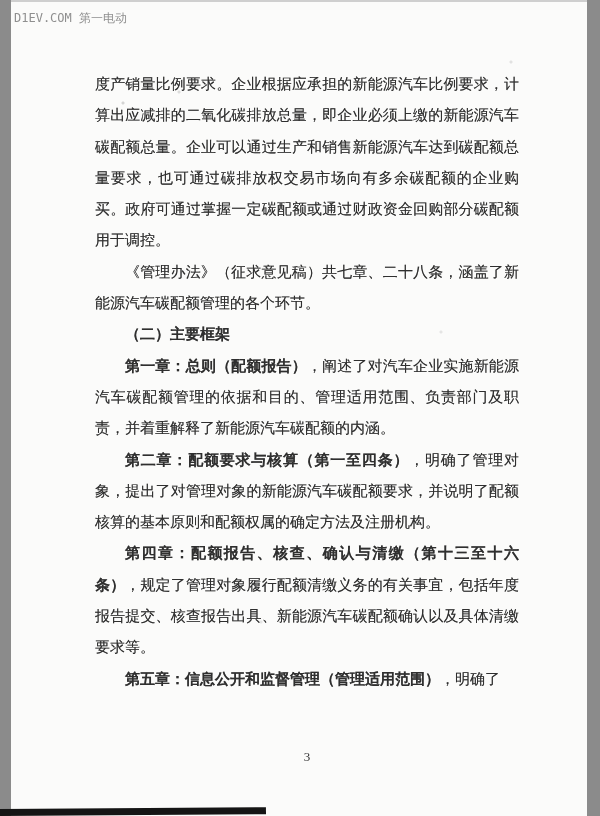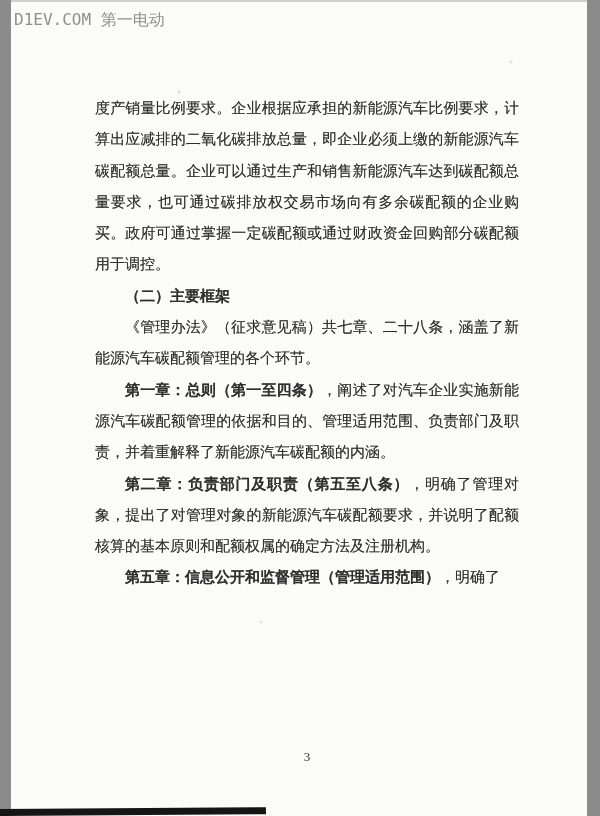--- a/index.html
+++ b/index.html
@@ -31,35 +31,34 @@
       radial-gradient(circle at 86px 140px,  rgba(150,150,150,.25) 1px, transparent 2px),
       radial-gradient(circle at 500px 60px,  rgba(150,150,150,.25) 1px, transparent 2px),
       radial-gradient(circle at 430px 330px, rgba(150,150,150,.22) 1px, transparent 2px),
       radial-gradient(circle at 250px 620px, rgba(150,150,150,.22) 1px, transparent 2px);
   }
   .watermark {
     position: absolute;
     left: 3px;
     top: 8px;
     font-family: "DejaVu Sans Mono", "DejaVu Sans", monospace;
-    font-size: 16px;
+    font-size: 12px;
     color: #8f8f8f;
     white-space: nowrap;
   }
   .text-block {
     position: absolute;
     left: 84px;
     top: 67px;
     width: 424px;
     font-size: 15px;
     line-height: 31.3px;
     color: #2f2f2f;
     text-align: justify;
     text-shadow: 0 0 0.5px rgba(47,47,47,.55);
-    margin-top: 24px;
   }
   .text-block p {
     margin: 0;
     text-indent: 2em;
   }
   .text-block p.no-indent {
     text-indent: 0;
   }
   .lead {
     font-weight: bold;
@@ -89,29 +88,30 @@
 <body>
 
 <div class="page">
 
   <div class="watermark">D1EV.COM 第一电动</div>
 
   <div class="text-block">
 
     <p class="no-indent"><span class="lead"></span><span>度产销量比例要求。企业根据应承担的新能源汽车比例要求，计算出应减排的二氧化碳排放总量，即企业必须上缴的新能源汽车碳配额总量。企业可以通过生产和销售新能源汽车达到碳配额总量要求，也可通过碳排放权交易市场向有多余碳配额的企业购买。政府可通过掌握一定碳配额或通过财政资金回购部分碳配额用于调控。</span></p>
 
+    <p><span class="lead"></span><span>《管理办法》（征求意见稿）共七章、二十八条，涵盖了新能源汽车碳配额管理的各个环节。</span></p>
+
     <p><span class="lead">（二）主要框架</span><span></span></p>
 
-    <p><span class="lead"></span><span>《管理办法》（征求意见稿）共七章、二十八条，涵盖了新能源汽车碳配额管理的各个环节。</span></p>
+    <p><span class="lead">第一章：总则（配额报告）</span><span>，阐述了对汽车企业实施新能源汽车碳配额管理的依据和目的、管理适用范围、负责部门及职责，并着重解释了新能源汽车碳配额的内涵。</span></p>
 
-    <p><span class="lead">第一章：总则（第一至四条）</span><span>，阐述了对汽车企业实施新能源汽车碳配额管理的依据和目的、管理适用范围、负责部门及职责，并着重解释了新能源汽车碳配额的内涵。</span></p>
-
-    <p><span class="lead">第二章：负责部门及职责（第五至八条）</span><span>，明确了管理对象，提出了对管理对象的新能源汽车碳配额要求，并说明了配额核算的基本原则和配额权属的确定方法及注册机构。</span></p>
+    <p><span class="lead">第二章：配额要求与核算（第一至四条）</span><span>，明确了管理对象，提出了对管理对象的新能源汽车碳配额要求，并说明了配额核算的基本原则和配额权属的确定方法及注册机构。</span></p>
 
 
+    <p><span class="lead">第四章：配额报告、核查、确认与清缴（第十三至十六条）</span><span>，规定了管理对象履行配额清缴义务的有关事宜，包括年度报告提交、核查报告出具、新能源汽车碳配额确认以及具体清缴要求等。</span></p>
 
     <p><span class="lead">第五章：信息公开和监督管理（管理适用范围）</span><span>，明确了</span></p>
 
   </div>
 
   <div class="page-number">3</div>
 </div>
 
 <div class="bottom-bar"></div>
 

